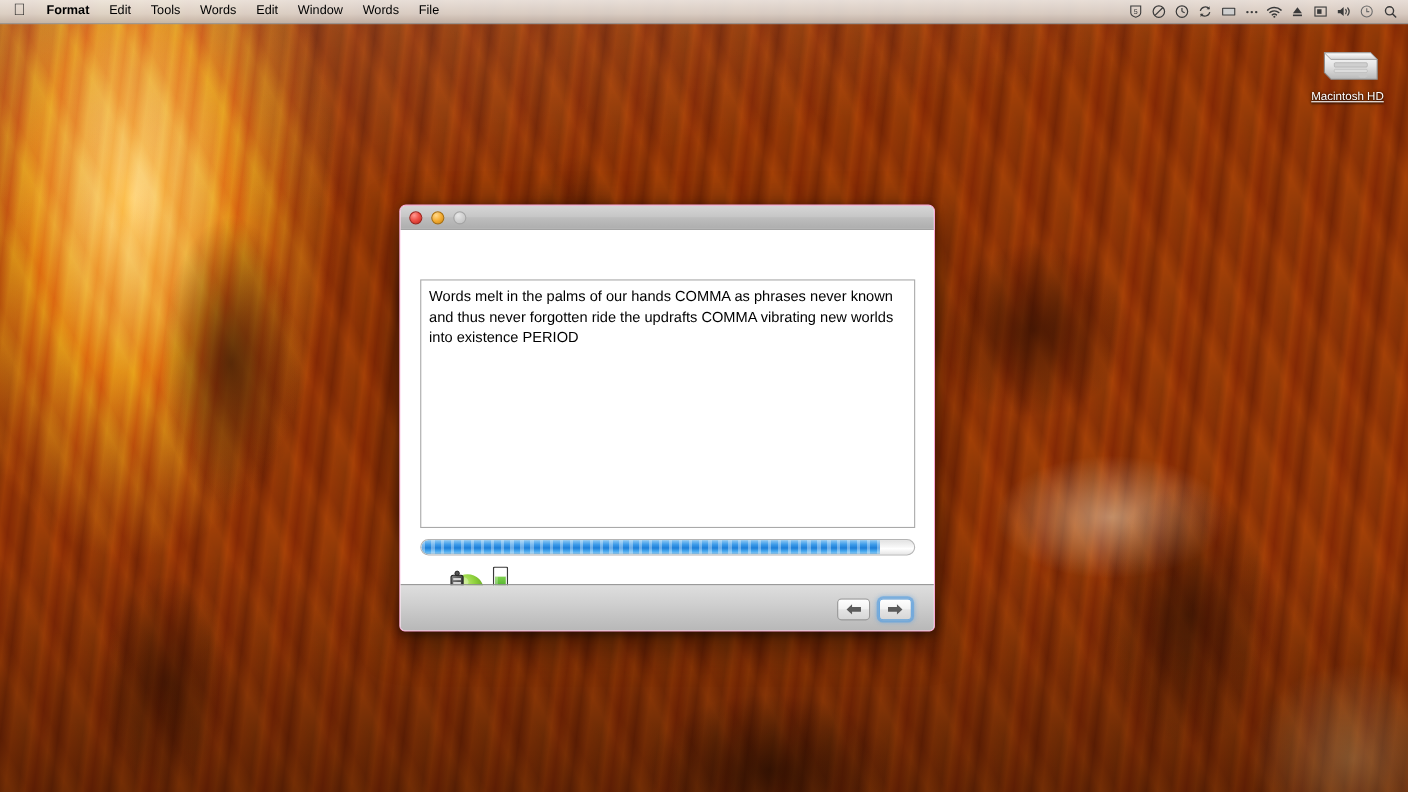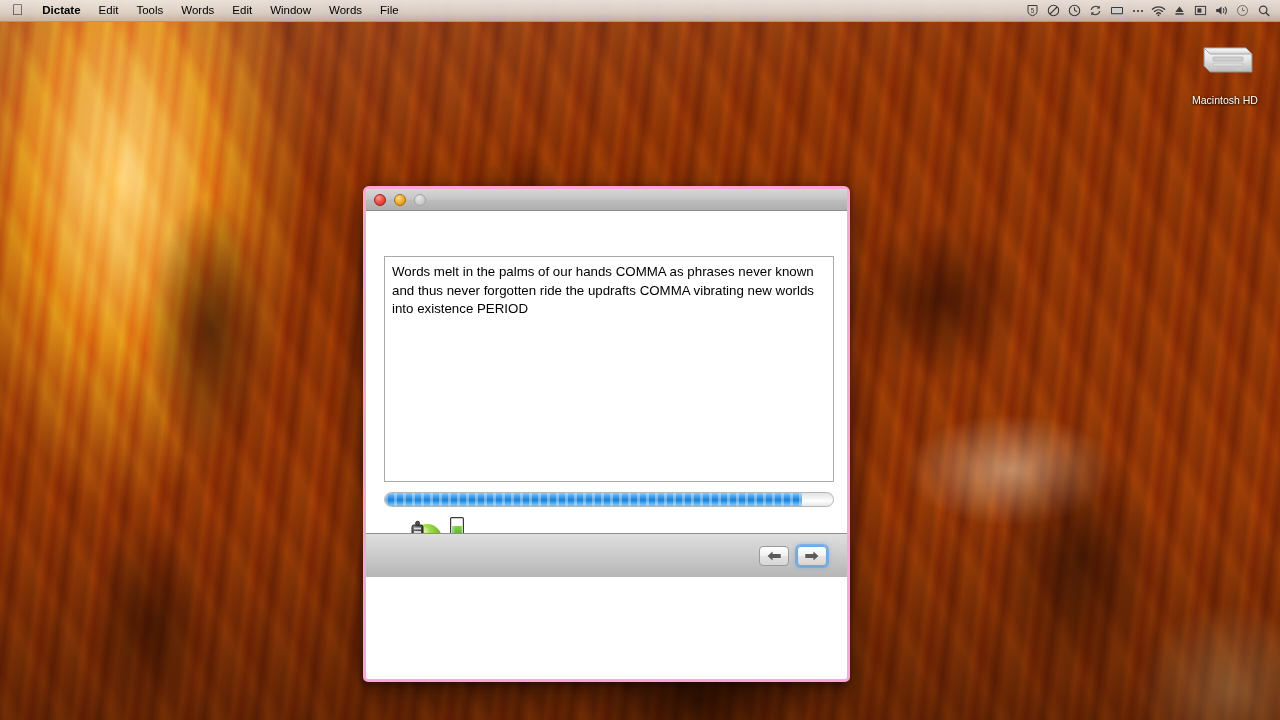--- a/index.html
+++ b/index.html
@@ -139,35 +139,36 @@
   #hd-icon {
     position: absolute;
     left: 1192px;
     top: 36px;
     width: 66px;
     text-align: center;
     z-index: 10;
   }
   #hd-icon .glyph { width: 66px; height: 46px; display: block; }
   #hd-icon .label {
-    margin-top: 12px;
+    margin-top: 0;
     font-size: 10.5px;
     color: #ffffff;
     text-shadow: 0 1px 2px rgba(0,0,0,0.85), 0 0 3px rgba(0,0,0,0.7);
     white-space: nowrap;
+    text-decoration: underline;
   }
 
   
   #window {
     position: absolute;
     left: 363px;
     top: 186px;
     width: 487px;
-    height: 496px;
-    border: 3px solid #f9a8d4;
+    height: 388px;
+    border: 1px solid #f9a8d4;
     border-radius: 6px 6px 5px 5px;
     box-shadow: 0 10px 34px rgba(0,0,0,0.55), 0 2px 8px rgba(0,0,0,0.40);
     background: #ffffff;
     box-sizing: border-box;
     overflow: hidden;
     z-index: 20;
   }
 
   #titlebar {
     position: relative;
@@ -301,21 +302,21 @@
   <div class="wall-layer" id="wall-base"></div>
   <div class="wall-layer" id="wall-streaks"></div>
   <div class="wall-layer" id="wall-blobs"></div>
   <div class="wall-layer" id="wall-gloss"></div>
 
   <div id="menubar" class="translucent">
     <div id="menu-left">
       <div id="apple-menu">
         <span class="apple-glyph"></span>
       </div>
-      <div class="menu-item app-name">Dictate</div>
+      <div class="menu-item app-name">Format</div>
       <div class="menu-item">Edit</div>
       <div class="menu-item">Tools</div>
       <div class="menu-item">Words</div>
       <div class="menu-item">Edit</div>
       <div class="menu-item">Window</div>
       <div class="menu-item">Words</div>
       <div class="menu-item">File</div>
     </div>
 
     <div id="menu-right">

